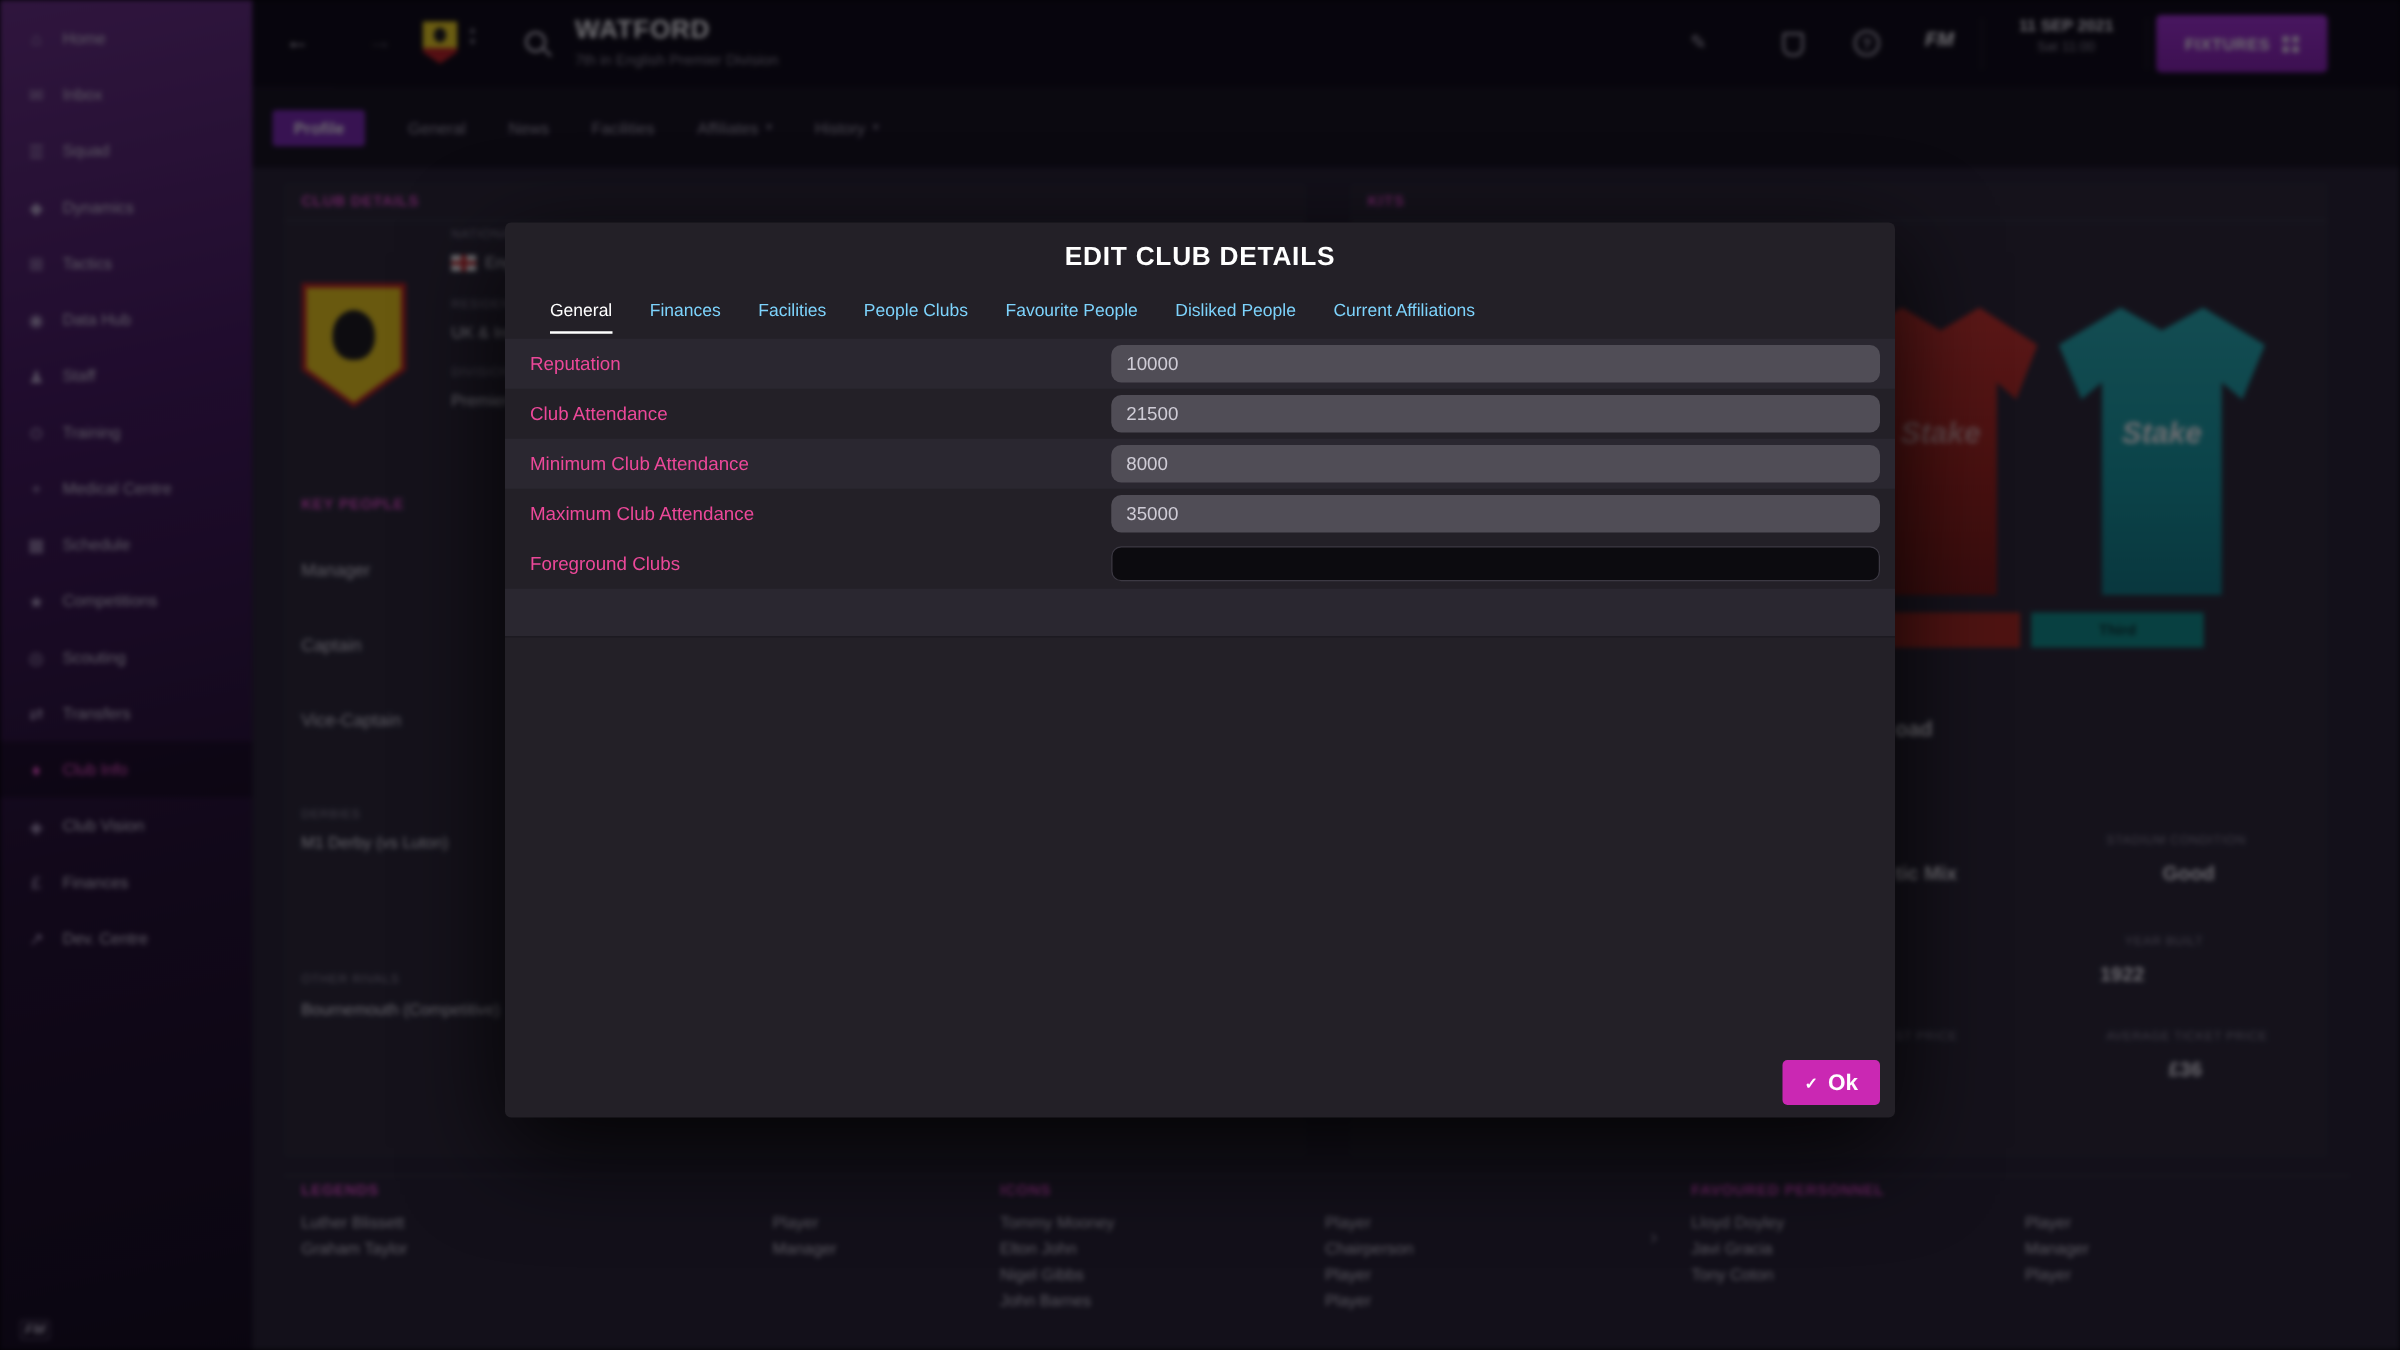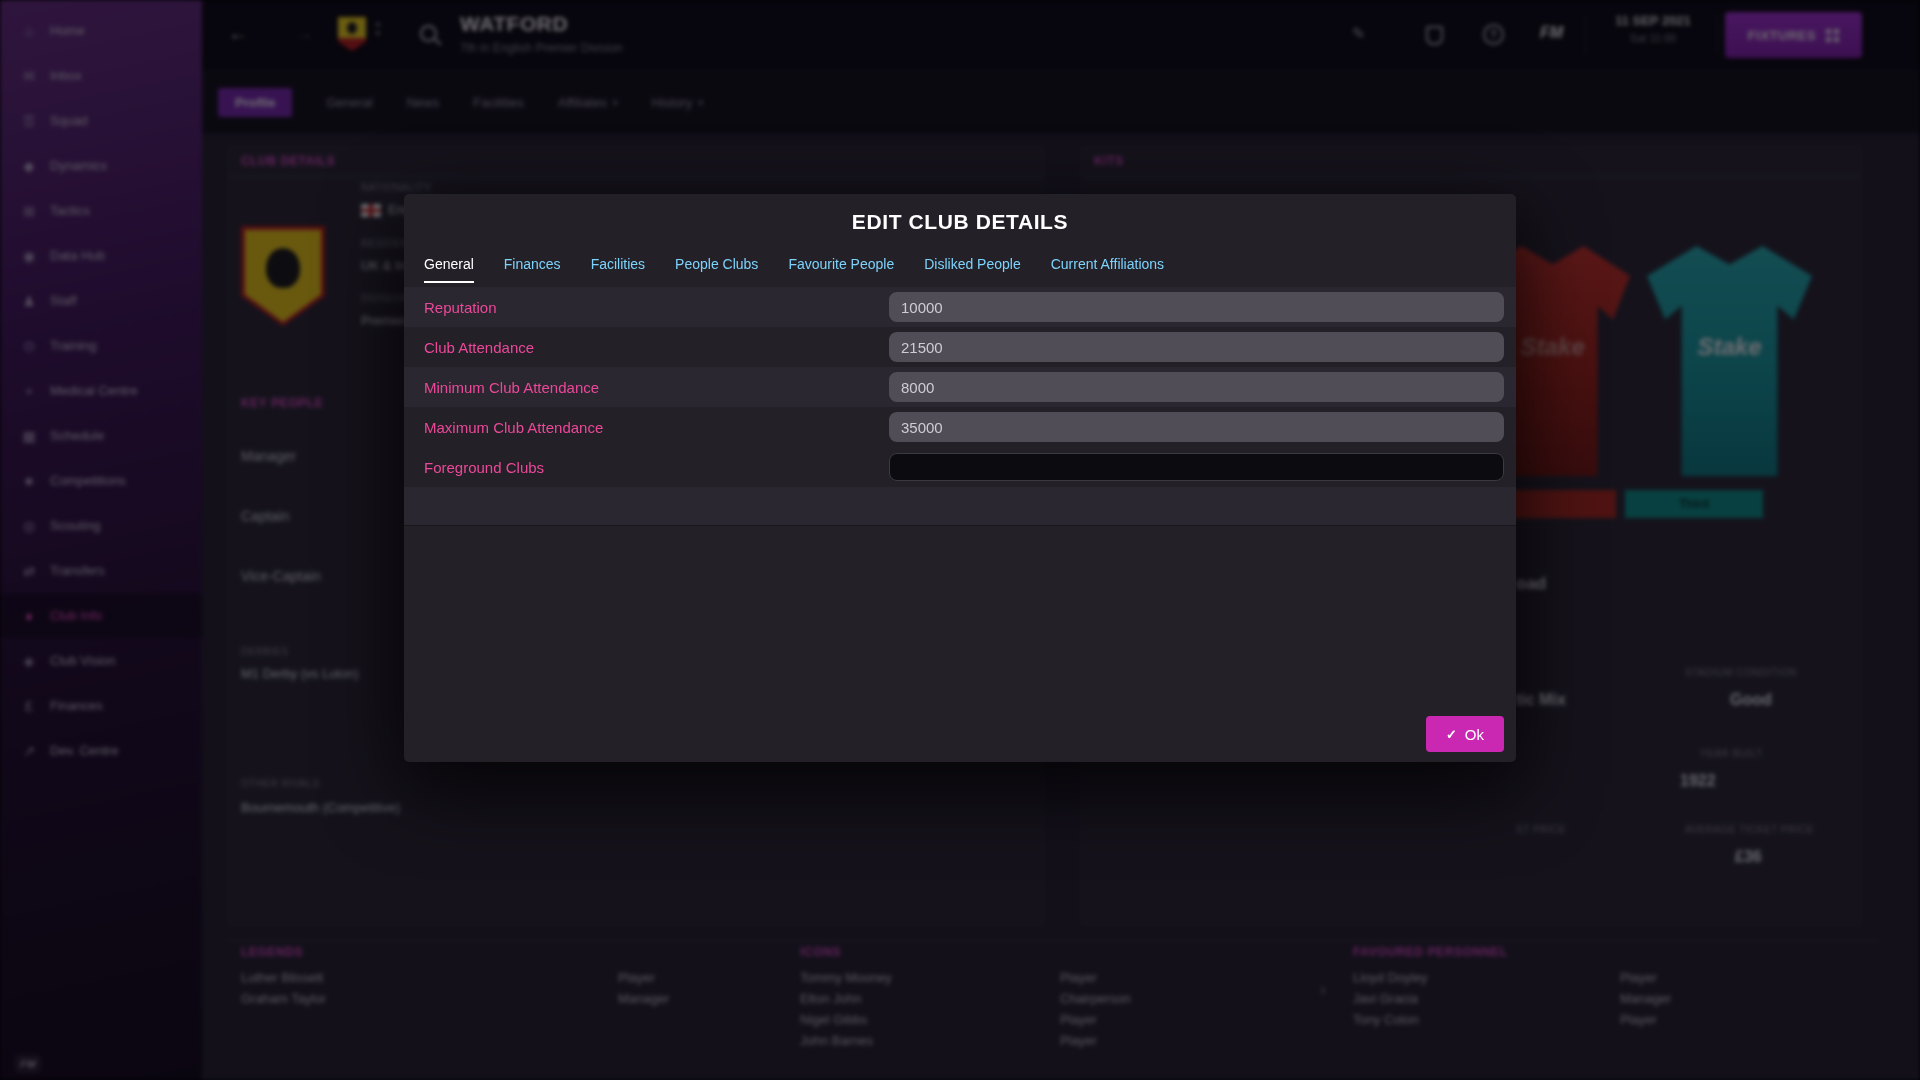--- a/index.html
+++ b/index.html
@@ -103,40 +103,40 @@
   .bottom-divider { position:absolute; left:25px; right:40px; top:806px; border-top:1px solid rgba(255,255,255,0.12); }
   .bpanel { position:absolute; top:811px; }
   .bpanel .bhd { font-size:12px; font-weight:bold; color:#e94ecf; letter-spacing:0.6px; margin-bottom:8px; }
   .brow { display:flex; line-height:21px; font-size:13px; color:#cfccd6; }
   .bpanel-legends { left:39px; width:560px; } .bpanel-legends .bname { width:377px; }
   .bpanel-icons { left:598px; width:520px; }  .bpanel-icons .bname { width:260px; }
   .bpanel-fav { left:1151px; width:520px; }   .bpanel-fav .bname { width:267px; }
   .panel-chevron { position:absolute; left:1118px; top:845px; font-size:18px; color:#8f8a99; cursor:pointer; }
 
   
-  .modal { position:absolute; left:404px; top:194px; width:1112px; height:568px; z-index:10;
+  .modal { position:absolute; left:404px; top:178px; width:1112px; height:716px; z-index:10;
     background:#232027; border-radius:5px; box-shadow:0 24px 80px rgba(0,0,0,0.85); }
   .modal-title { text-align:center; padding-top:16px; font-size:21px; font-weight:bold; color:#ffffff; letter-spacing:0.6px; }
-  .modal-tabs { display:flex; gap:30px; padding-left:20px; margin-top:18px; }
+  .modal-tabs { display:flex; gap:30px; padding-left:36px; margin-top:18px; }
   .mtab { font-size:14px; color:#7dd3fc; padding:4px 0 9px; cursor:pointer; border-bottom:2px solid transparent; }
   .mtab.active { color:#ffffff; border-bottom:2px solid #ffffff; }
   .mform { margin-top:4px; }
   .mrow { display:flex; align-items:center; height:40px; padding:0 12px 0 20px; }
   .mrow.stripe { background:#2a2730; }
   .mlabel { width:465px; font-size:15px; color:#ec4899; flex:none; }
   .minput { flex:1; height:30px; background:#504d56; border:none; outline:none; border-radius:8px;
     color:#cfccd6; font-size:15px; padding:0 12px; font-family:"Liberation Sans", sans-serif; }
   .mcolor { flex:1; height:28px; border-radius:8px; cursor:pointer; }
   .mcolor.fg { border:1px solid #3c3943; height:26px; }
   .mrow.tail { height:38px; border-bottom:1px solid #19171d; background:#2a2730; }
   .ok-btn { position:absolute; right:12px; bottom:10px; width:78px; height:36px;
     background:#ca28b3; border:none; border-radius:4px; color:#fff; cursor:pointer;
     display:flex; align-items:center; justify-content:center; gap:8px; font-family:"Liberation Sans", sans-serif; }
   .ok-btn .ok-check { font-size:13px; font-weight:bold; }
-  .ok-btn .ok-text { font-size:15px; font-weight:normal; }
+  .ok-btn .ok-text { font-size:18px; font-weight:bold; }
 </style>
 </head>
 <body>
 
 <div class="bg">
 
   <nav class="sidebar">
     <div class="sb-item">
       <span class="sb-ico">⌂</span>
       <span class="sb-label">Home</span>

